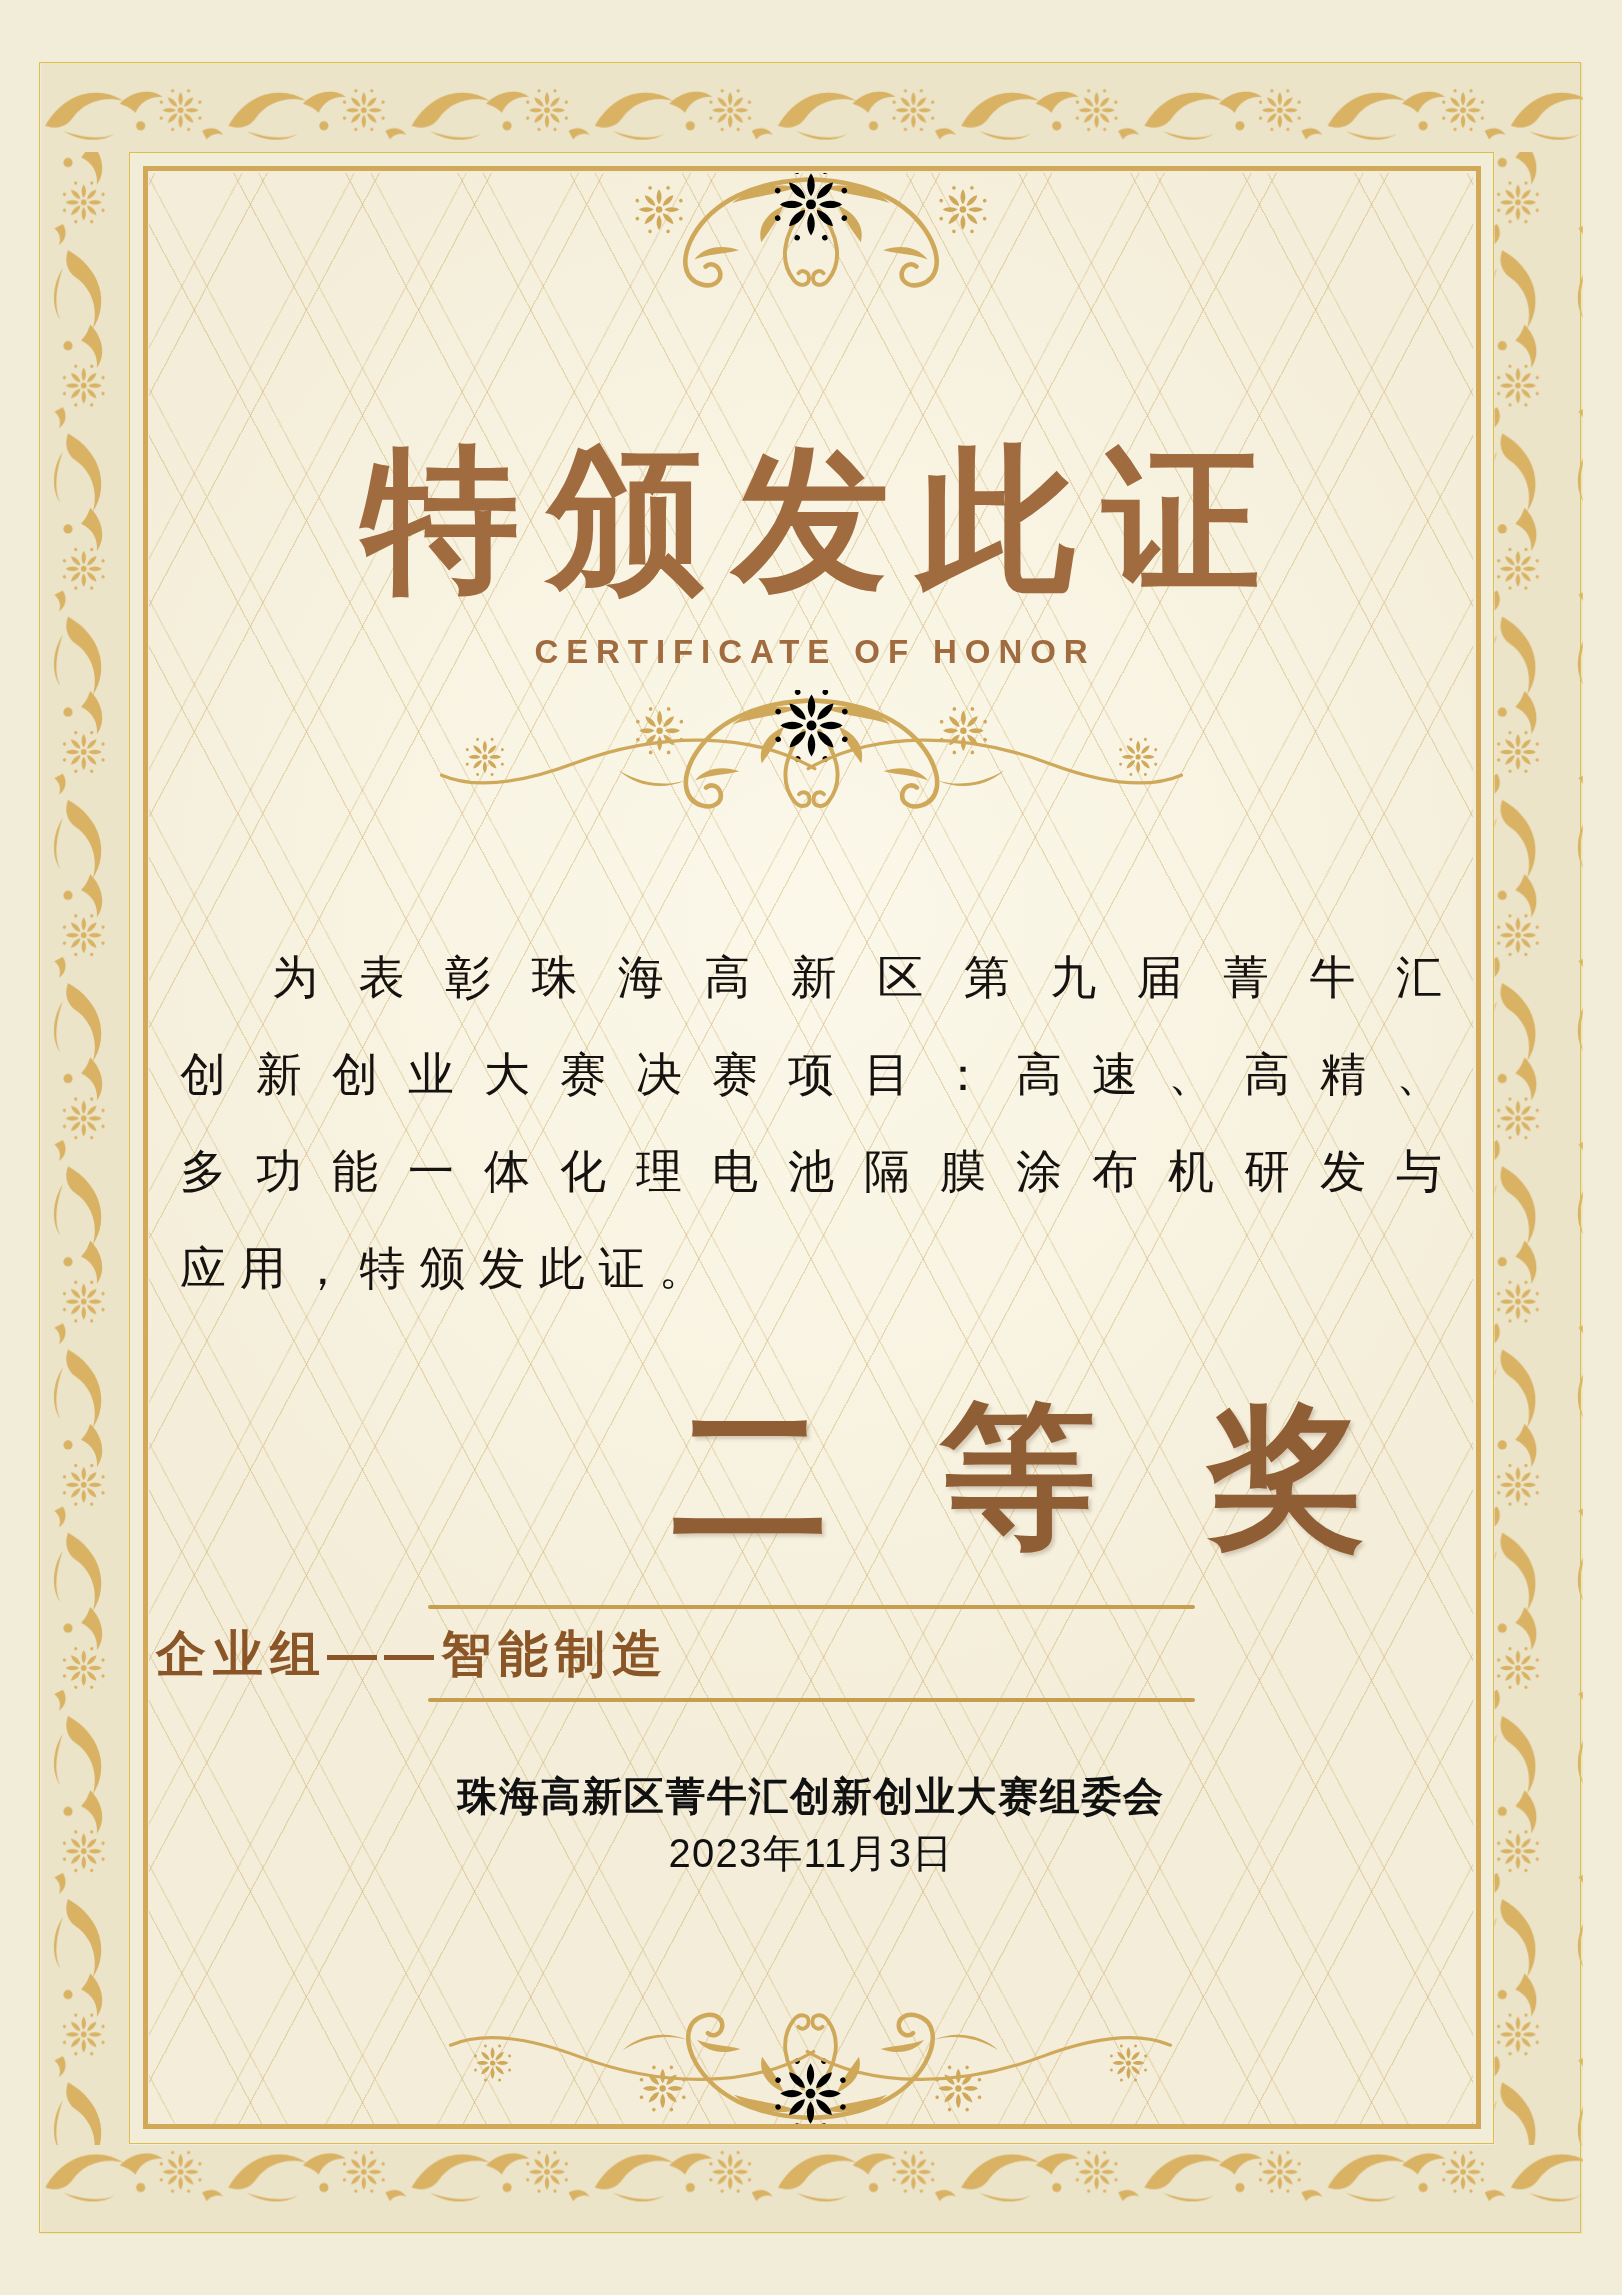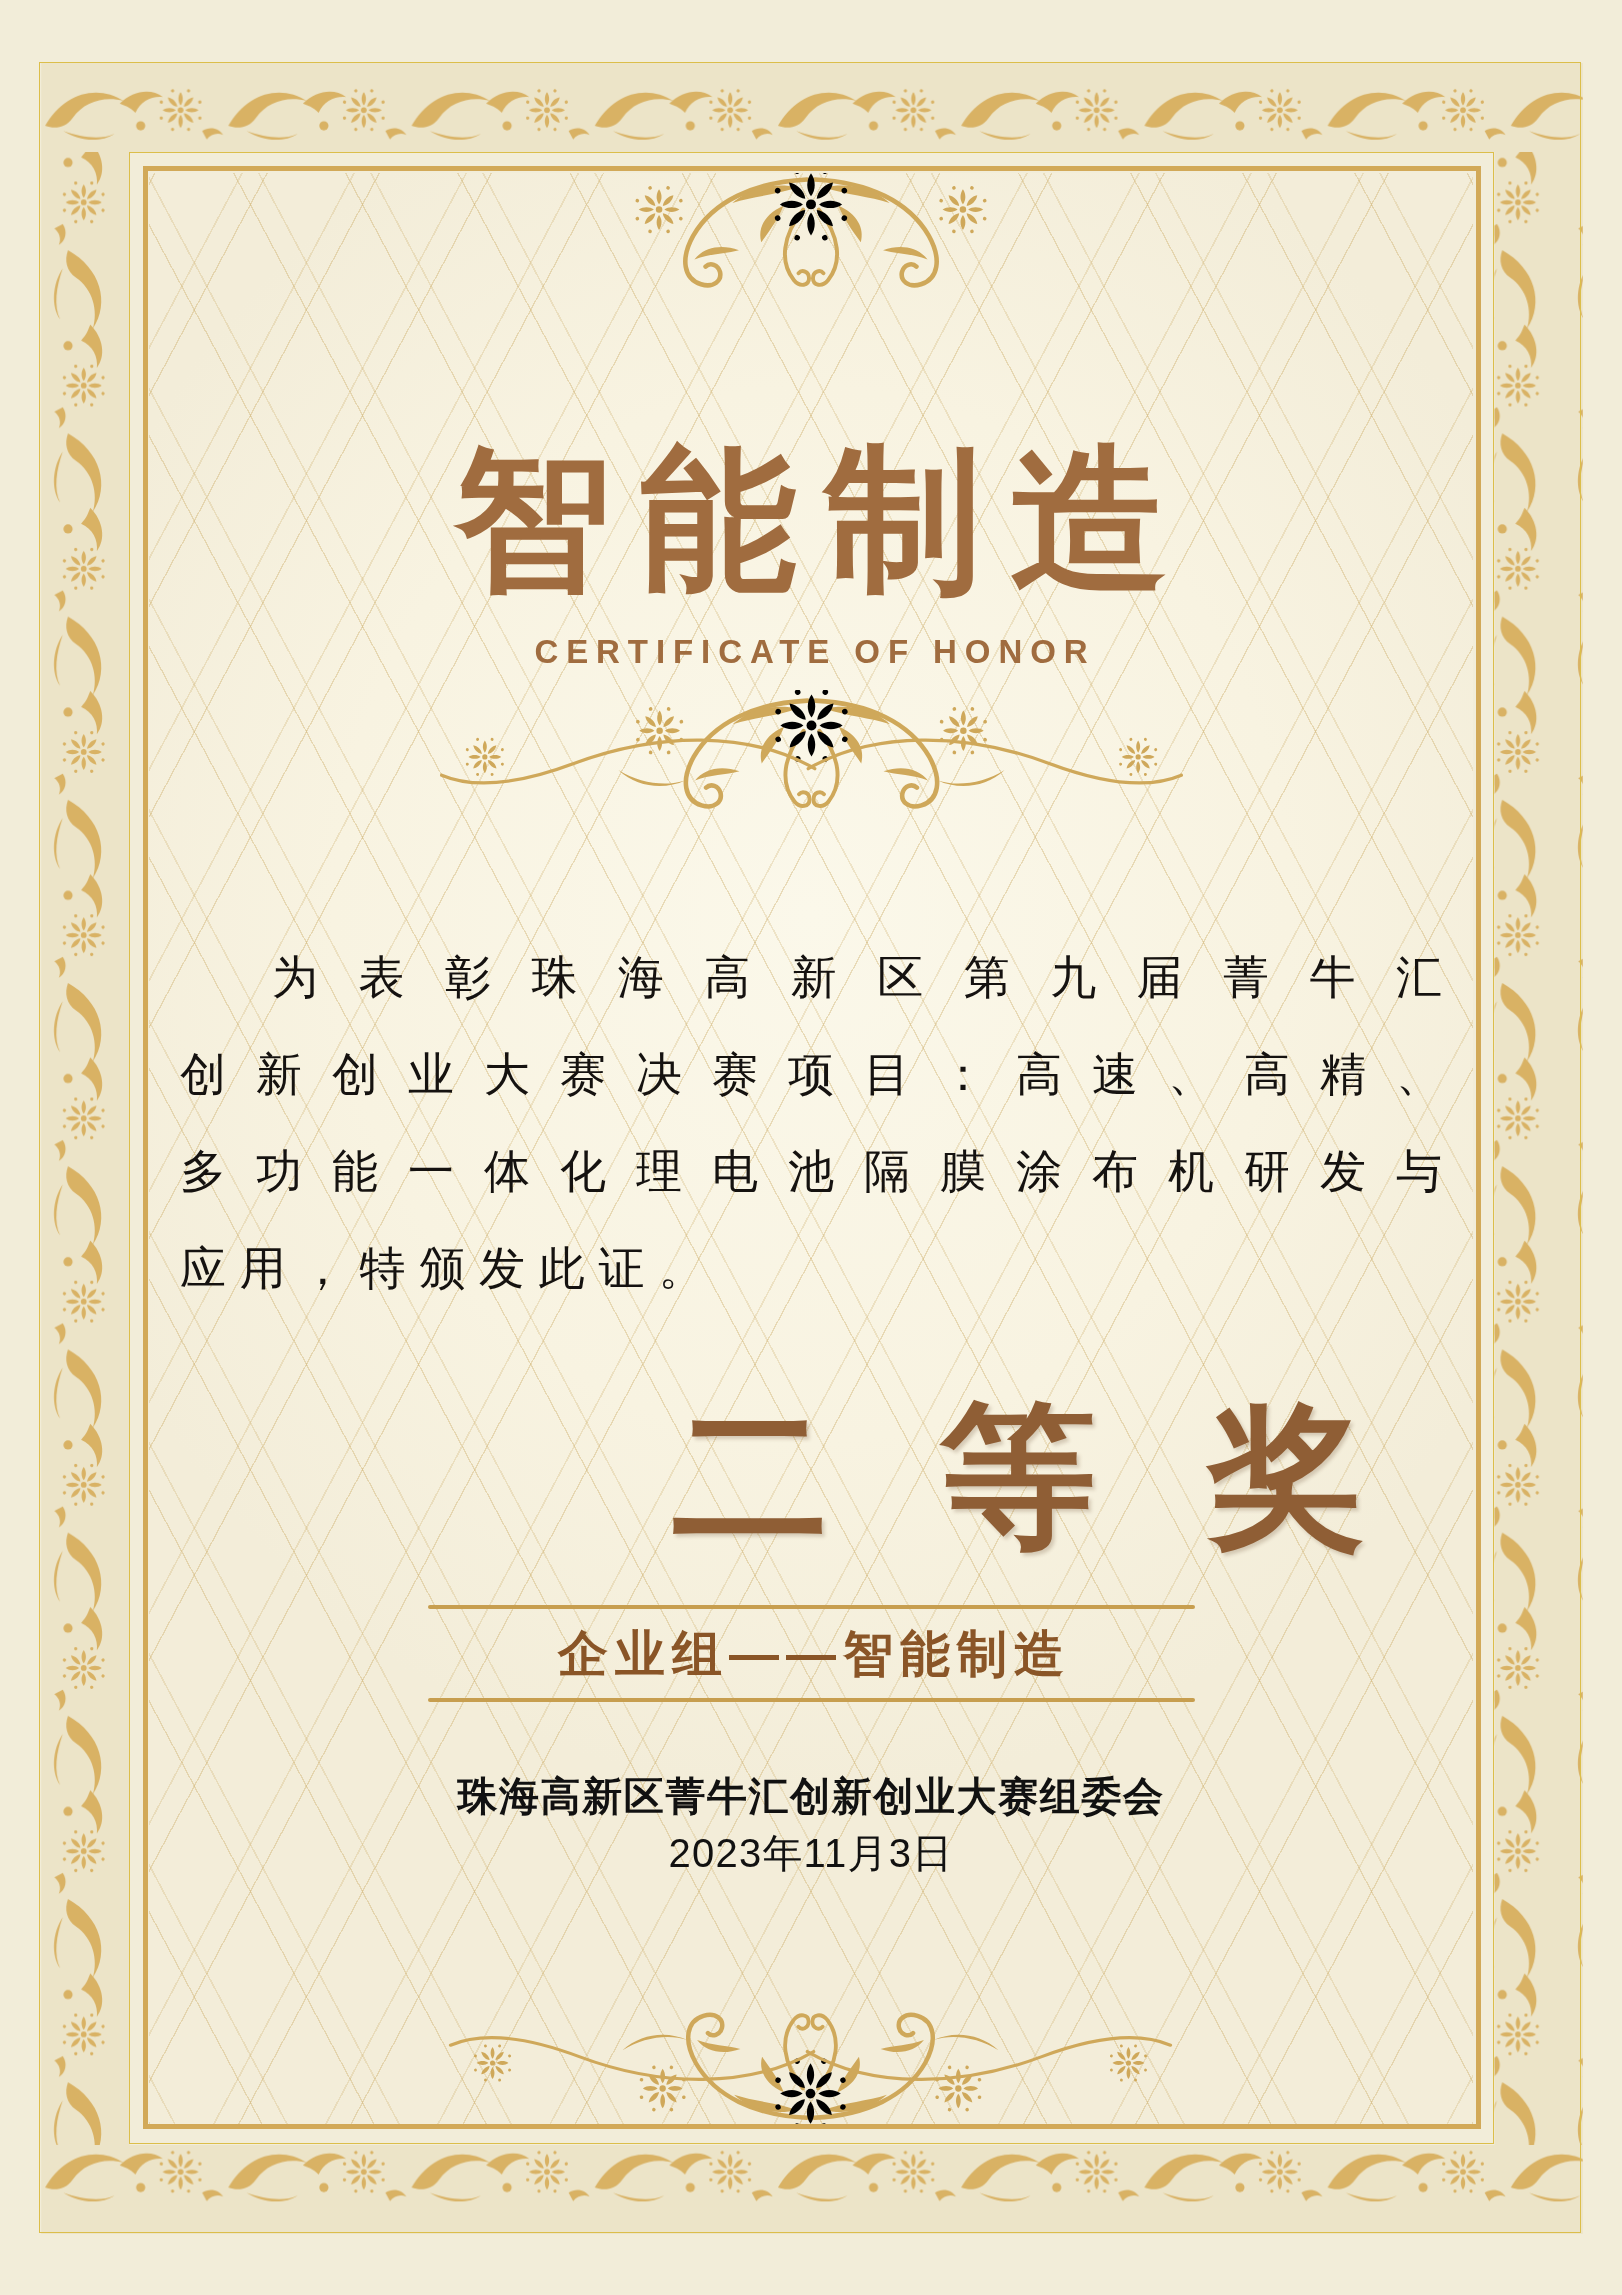--- a/index.html
+++ b/index.html
@@ -78,21 +78,21 @@
     text-shadow:2.6px 3.3px 3.9px rgba(90,60,30,.22);
   }
   .gold-rule{
     position:absolute;left:50%;width:767px;height:3.9px;margin-left:-383px;
     background:#c79e4f;border-radius:2px;
   }
   .rule-top{top:1432px;}
   .rule-bottom{top:1525px;}
   .category-text{
     position:absolute;top:1437px;left:0;width:100%;
-    text-align:center;
+    text-align:left;
     font-family:"Liberation Sans", sans-serif;font-weight:700;
     font-size:50px;line-height:89px;
     letter-spacing:.14em;text-indent:.14em;
     color:#8a5527;
   }
   .issuer-text{
     position:absolute;top:1597px;left:0;width:100%;
     text-align:center;
     font-family:"Liberation Sans", sans-serif;font-weight:700;
     font-size:40px;line-height:52px;
@@ -190,21 +190,21 @@
   <div class="outer-thin"></div>
   <div class="inner-thin"></div>
   <div class="thick-line"></div>
 
   <div class="content">
 
     <svg class="orn top-orn" viewBox="0 0 620 200">
       <use href="#orn-core"></use>
     </svg>
 
-    <div class="cert-title">智能制造</div>
+    <div class="cert-title">特颁发此证</div>
     <div class="cert-subtitle">CERTIFICATE OF HONOR</div>
 
     <svg class="orn divider-orn" viewBox="0 0 1190 215">
       <use href="#orn-div"></use>
     </svg>
 
     <div class="body-text">
       <div class="body-line first">为表彰珠海高新区第九届菁牛汇</div>
       <div class="body-line">创新创业大赛决赛项目：高速、高精、</div>
       <div class="body-line">多功能一体化理电池隔膜涂布机研发与</div>

